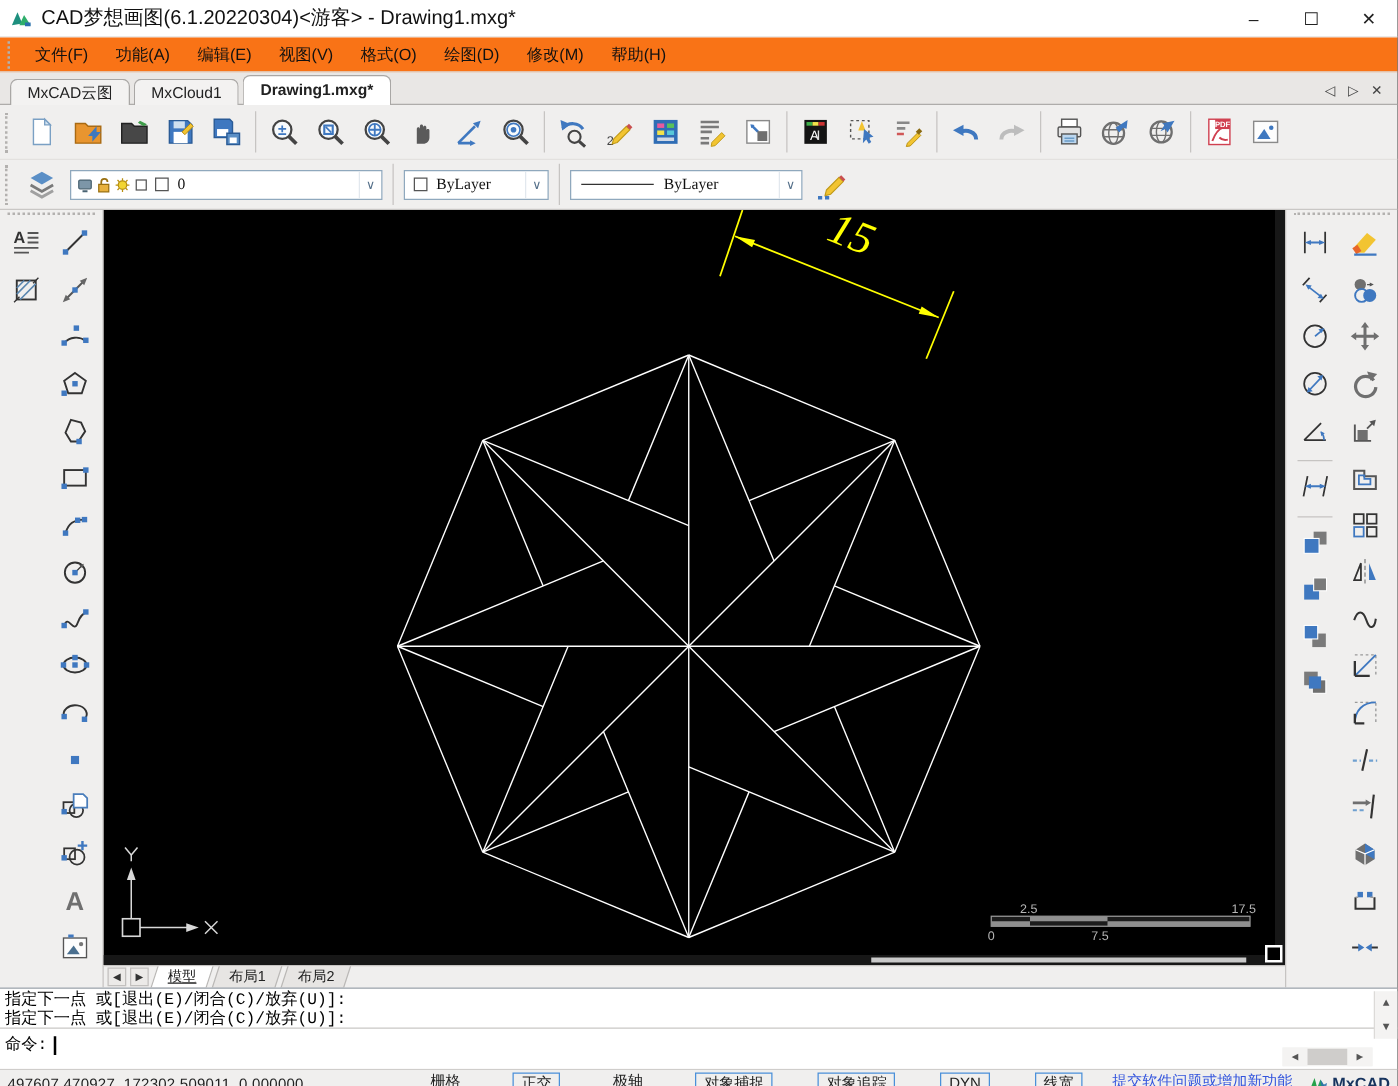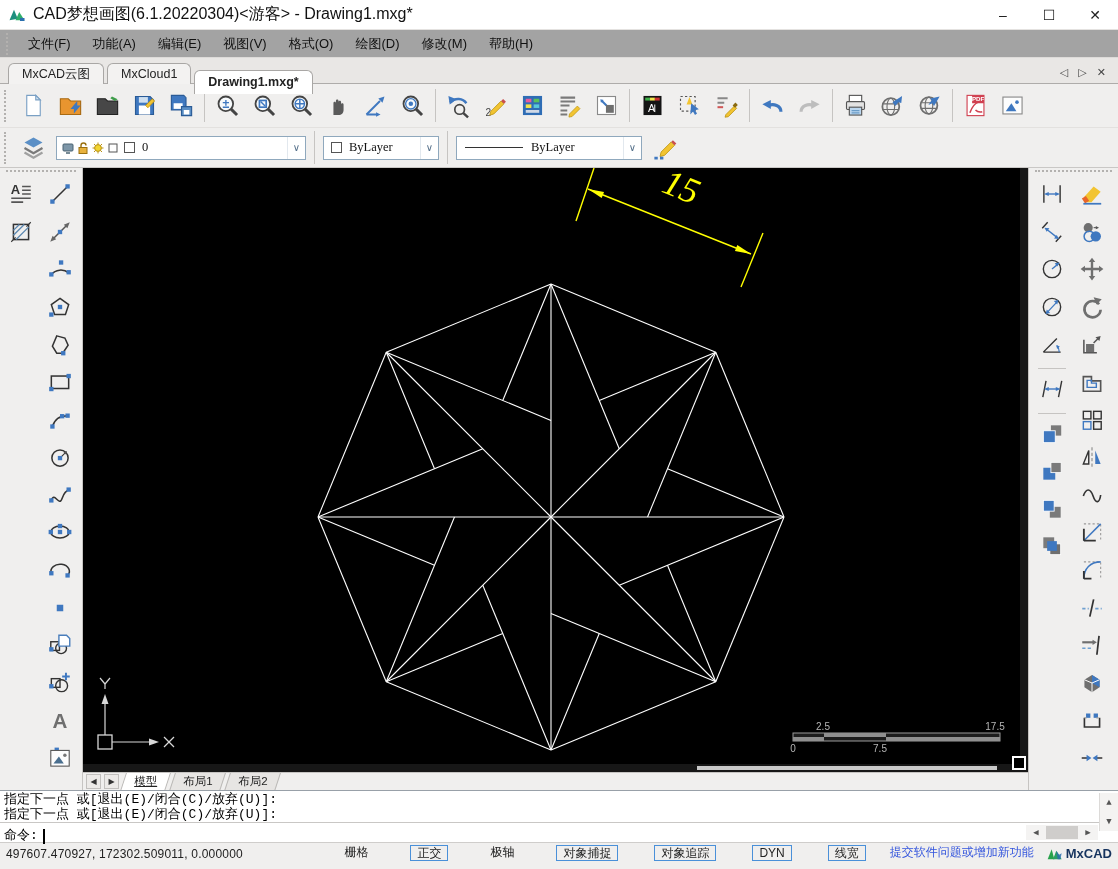--- a/index.html
+++ b/index.html
@@ -7,27 +7,27 @@
   body { font-family:"Liberation Sans",sans-serif; background:#f0efee; color:#111; position:relative; font-size:13px; }
 
   
   .titlebar { height:30px; background:#ffffff; display:flex; align-items:center; padding-left:8px; border-bottom:1px solid #e4e2e0; }
   .titlebar .logo { width:18px; height:18px; margin-right:7px; flex:0 0 auto; }
   .title-text { font-size:16px; color:#111; }
   .winbtns { margin-left:auto; display:flex; height:30px; }
   .winbtn { width:46px; height:30px; display:flex; align-items:center; justify-content:center; font-size:14px; color:#222; }
 
   
-  .menubar { height:28px; background:#a3a3a3; display:flex; align-items:center; padding-left:4px; border-bottom:1px solid #dddbd9; }
+  .menubar { height:28px; background:#f97316; display:flex; align-items:center; padding-left:4px; border-bottom:1px solid #dddbd9; }
   .menu-item { padding:4px 11px; font-size:13px; color:#111; border-radius:2px; }
 
   
   .tabbar { height:26px; background:#e9e7e5; display:flex; align-items:flex-end; padding-left:8px; border-bottom:1px solid #aeacaa; }
   .doctab { height:21px; line-height:18px; padding:1px 13px; font-size:12.5px; background:#f3f2f1; border:1px solid #a9a7a5; border-bottom:none; border-radius:6px 6px 0 0; margin-right:3px; color:#222; position:relative; top:1px; }
-  .doctab.active { background:#ffffff; font-weight:bold; height:24px; line-height:21px; top:11px; }
+  .doctab.active { background:#ffffff; font-weight:bold; height:24px; line-height:21px; top:1px; }
   .tabnav { margin-left:auto; display:flex; align-items:center; gap:10px; padding:0 12px 4px 0; color:#444; font-size:11px; }
   .tabnav span { cursor:default; }
 
   
   .toolbar1 { height:44px; display:flex; align-items:center; background:#f0efee; padding-left:2px; border-bottom:1px solid #e3e1df; }
   .toolbar2 { height:40px; display:flex; align-items:center; background:#f0efee; padding-left:2px; border-bottom:1px solid #c9c7c5; }
   .grip { width:7px; height:32px; border-left:2px dotted #b3b1af; margin:0 4px 0 2px; }
   .tbtn { width:37px; height:37px; display:flex; align-items:center; justify-content:center; border-radius:3px; flex:0 0 auto; }
   .tbtn svg { width:27px; height:27px; }
   .sep { width:1px; height:33px; background:#c6c4c2; margin:0 4px; flex:0 0 auto; }
@@ -59,21 +59,21 @@
 
   
   .layoutbar { height:18px; background:#f0efee; display:flex; align-items:center; font-size:11.5px; border-top:1px solid #c6c4c2; }
   .lt-nav { width:15px; height:15px; display:flex; align-items:center; justify-content:center; font-size:8px; color:#333; border:1px solid #c2c0be; background:#eceae8; margin-left:3px; }
   .ltab { padding:1px 10px; border-right:1px solid #b9b7b5; color:#222; transform:skewX(-18deg); margin-left:4px; background:#e7e5e3; border:1px solid #b9b7b5; border-top:none; }
   .ltab > span { display:inline-block; transform:skewX(18deg); }
   .ltab.active { background:#ffffff; }
   .ltab.active > span { text-decoration:underline; }
 
   
-  .cmd { height:52px; background:#fff; border-top:1px solid #98a0a8; font-family:"Liberation Mono",monospace; font-size:13px; position:relative; color:#000; }
+  .cmd { height:65px; background:#fff; border-top:1px solid #98a0a8; font-family:"Liberation Mono",monospace; font-size:13px; position:relative; color:#000; }
   .cmd-history { height:32px; padding:1px 0 0 4px; border-bottom:1px solid #c9c7c5; }
   .cmd-line { height:15px; line-height:15px; white-space:pre; }
   .cmd-input { height:26px; line-height:24px; padding-left:4px; display:flex; align-items:center; }
   .cursorbar { display:inline-block; width:2px; height:15px; background:#000; margin-left:5px; }
   .vscroll { position:absolute; right:0; top:2px; width:19px; height:38px; display:flex; flex-direction:column; border-left:1px solid #dcdad8; }
   .scrbtn { flex:1; display:flex; align-items:center; justify-content:center; font-size:9px; color:#555; background:#f4f3f2; }
   .hscroll { position:absolute; right:20px; bottom:2px; width:72px; height:15px; display:flex; align-items:center; background:#f4f3f2; }
   .hscroll .scrbtn { height:100%; width:16px; }
   .hscroll .hthumb { width:32px; height:13px; background:#cfcdcb; }
 

